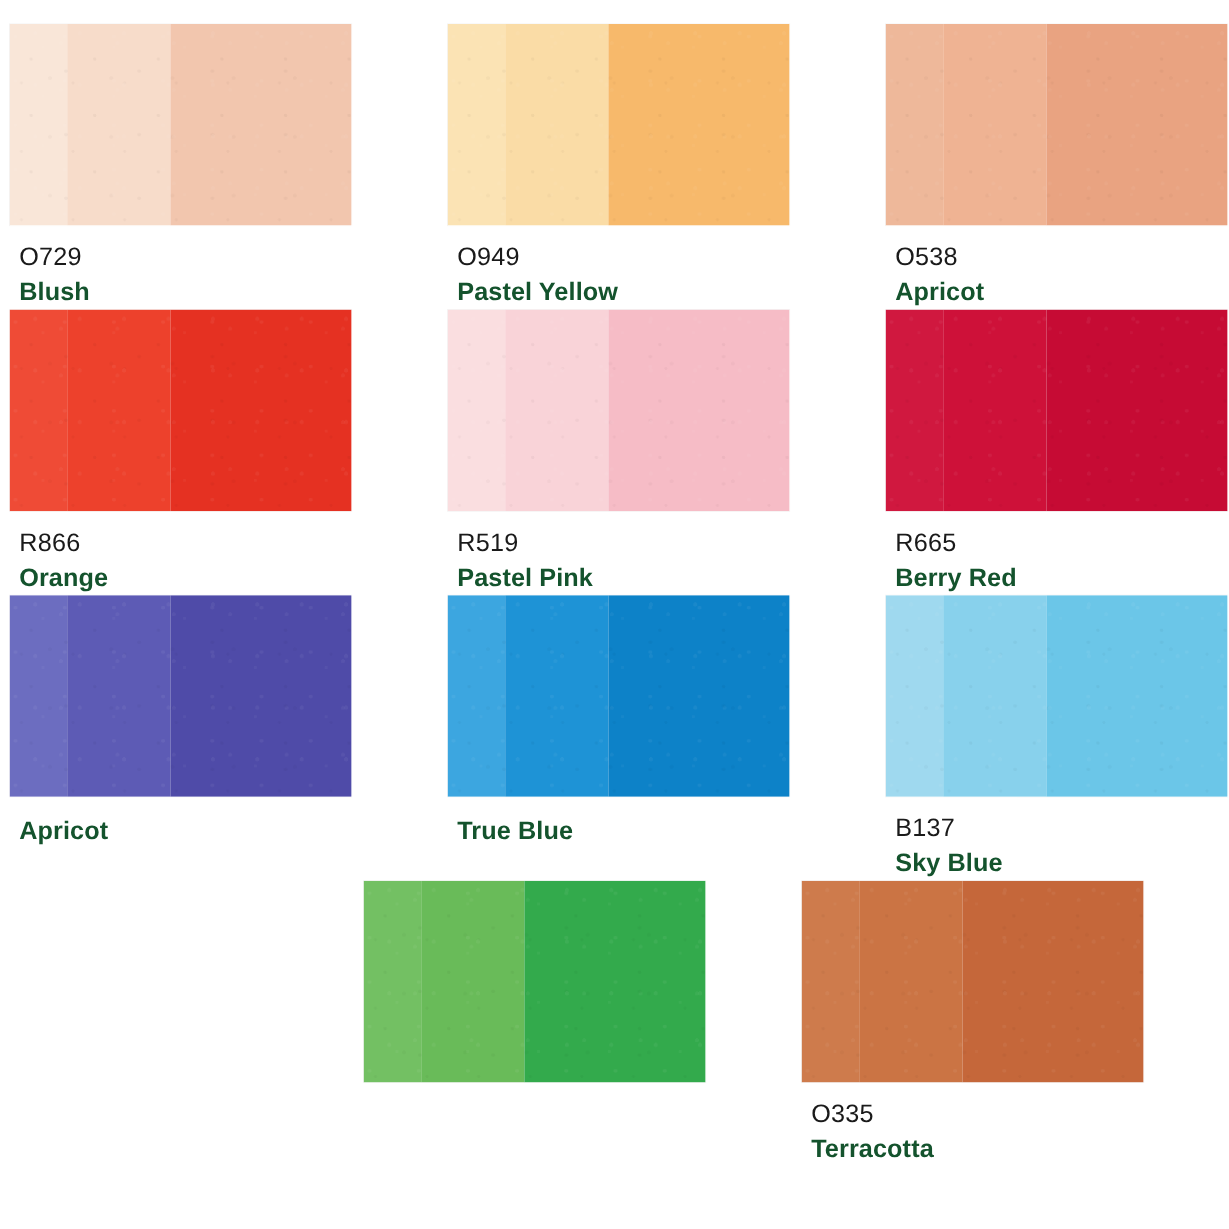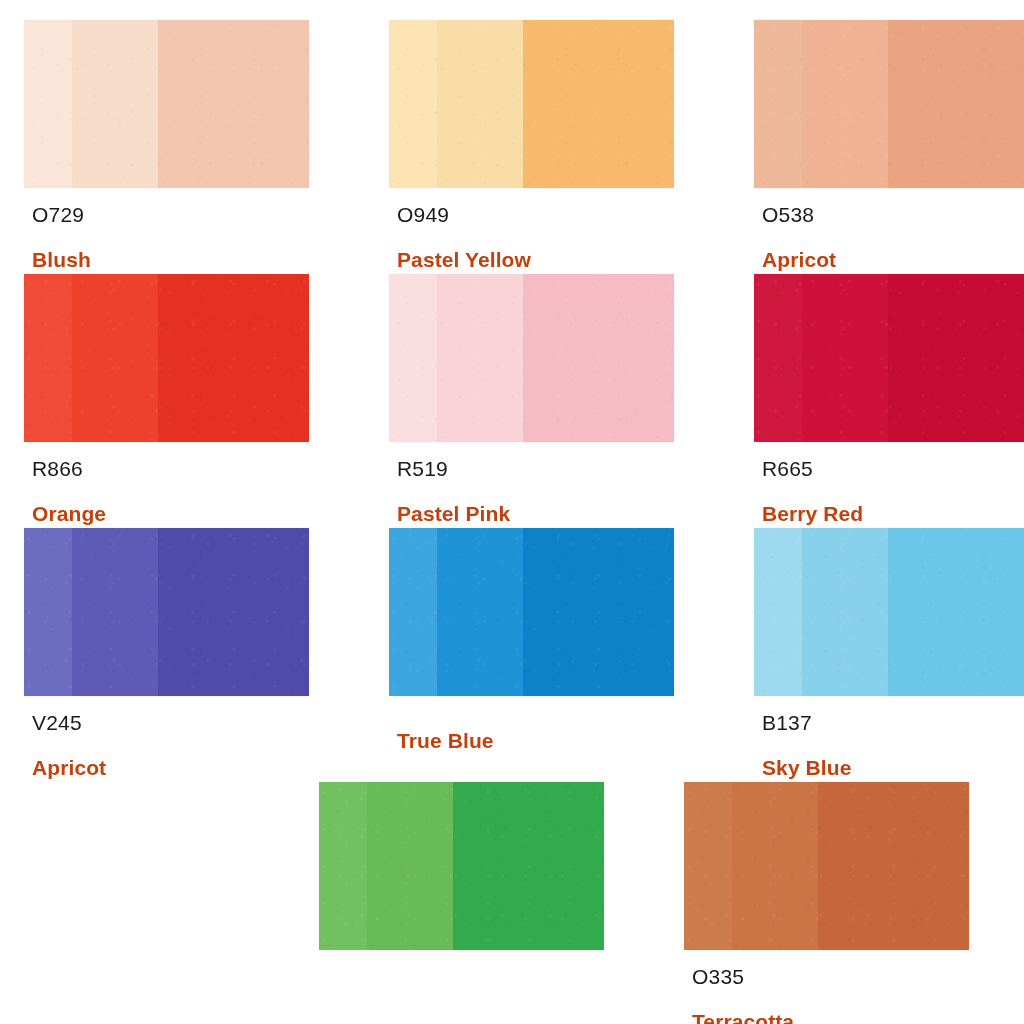--- a/index.html
+++ b/index.html
@@ -13,21 +13,21 @@
     height: 1024px;
     font-family: "Liberation Sans", sans-serif;
     -webkit-font-smoothing: antialiased;
     overflow: hidden;
   }
   .chart {
     position: relative;
     width: 1024px;
     height: 1024px;
     box-sizing: border-box;
-    padding: 20px 0 0 16px;
+    padding: 20px 0 0 0;
   }
   .grid {
     display: grid;
     grid-template-columns: 295px 70px 295px 70px 295px;
     grid-template-rows: repeat(4, auto);
     row-gap: 0;
     padding-left: 8px;
     box-sizing: border-box;
   }
   .swatch-cell {
@@ -76,24 +76,24 @@
   .code {
     font-size: 21px;
     line-height: 27px;
     color: #1a1a1a;
     font-weight: 400;
     letter-spacing: 0.2px;
   }
   .name {
     font-size: 21px;
     line-height: 28px;
-    color: #c2410c;
+    color: #14532d;
     font-weight: 700;
     letter-spacing: 0.1px;
-    margin-top: 18px;
+    margin-top: 2px;
   }
 </style>
 </head>
 <body>
 
 <div class="chart">
   <div class="grid" id="grid">
       <div class="swatch-cell">
         <div class="swatch">
           <div class="band band-1" style="background-color: rgb(249, 230, 216);"></div>
@@ -164,21 +164,20 @@
           <div class="name">Berry Red</div>
         </div>
       </div>
       <div class="swatch-cell">
         <div class="swatch">
           <div class="band band-1" style="background-color: rgb(108, 109, 192);"></div>
           <div class="band band-2" style="background-color: rgb(93, 91, 181);"></div>
           <div class="band band-3" style="background-color: rgb(79, 75, 168);"></div>
         </div>
         <div class="labels">
-          <div class="code">V245</div>
           <div class="name">Apricot</div>
         </div>
       </div>
       <div class="spacer"></div>
       <div class="swatch-cell">
         <div class="swatch">
           <div class="band band-1" style="background-color: rgb(60, 166, 224);"></div>
           <div class="band band-2" style="background-color: rgb(30, 147, 214);"></div>
           <div class="band band-3" style="background-color: rgb(13, 130, 200);"></div>
         </div>

